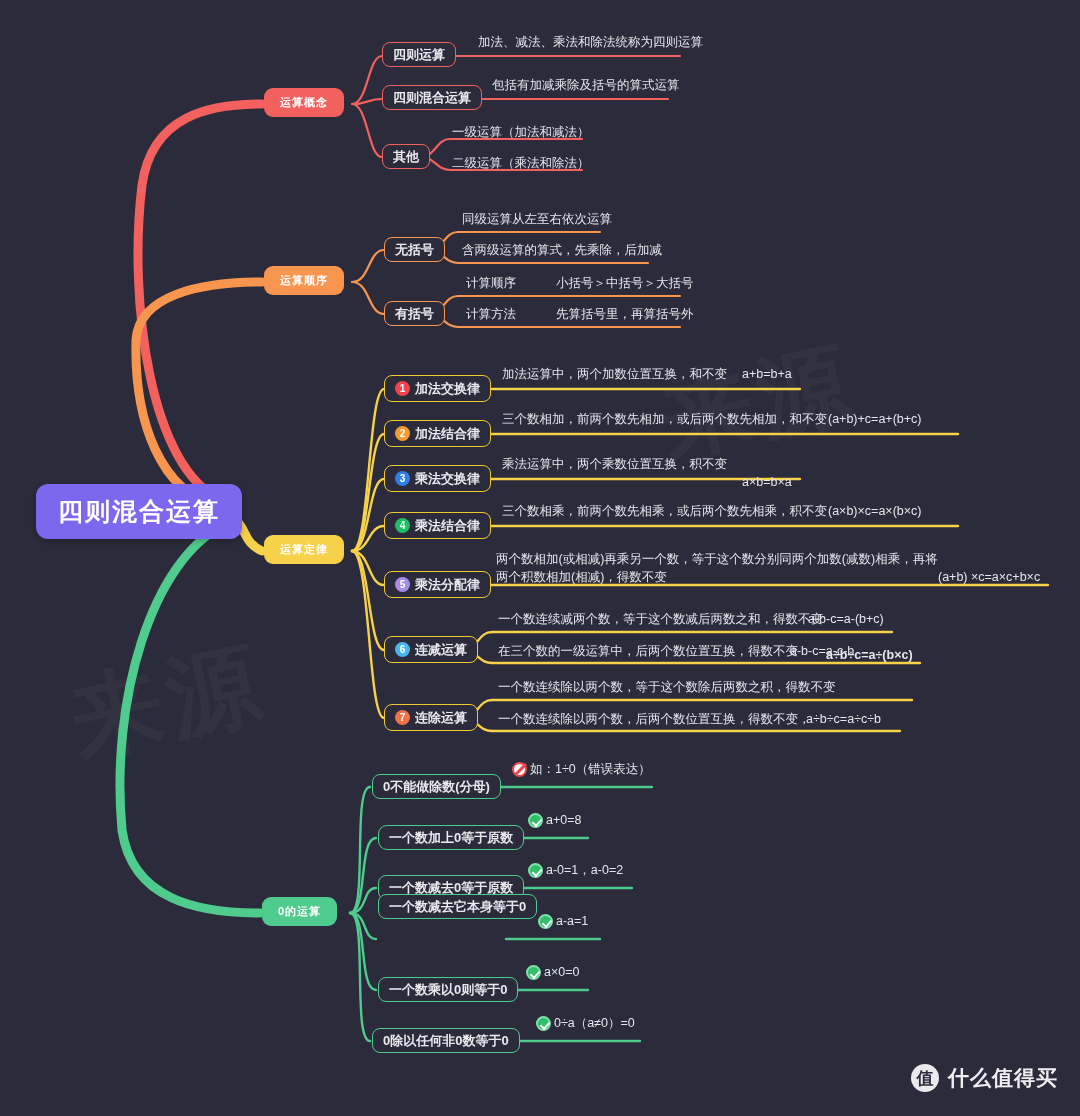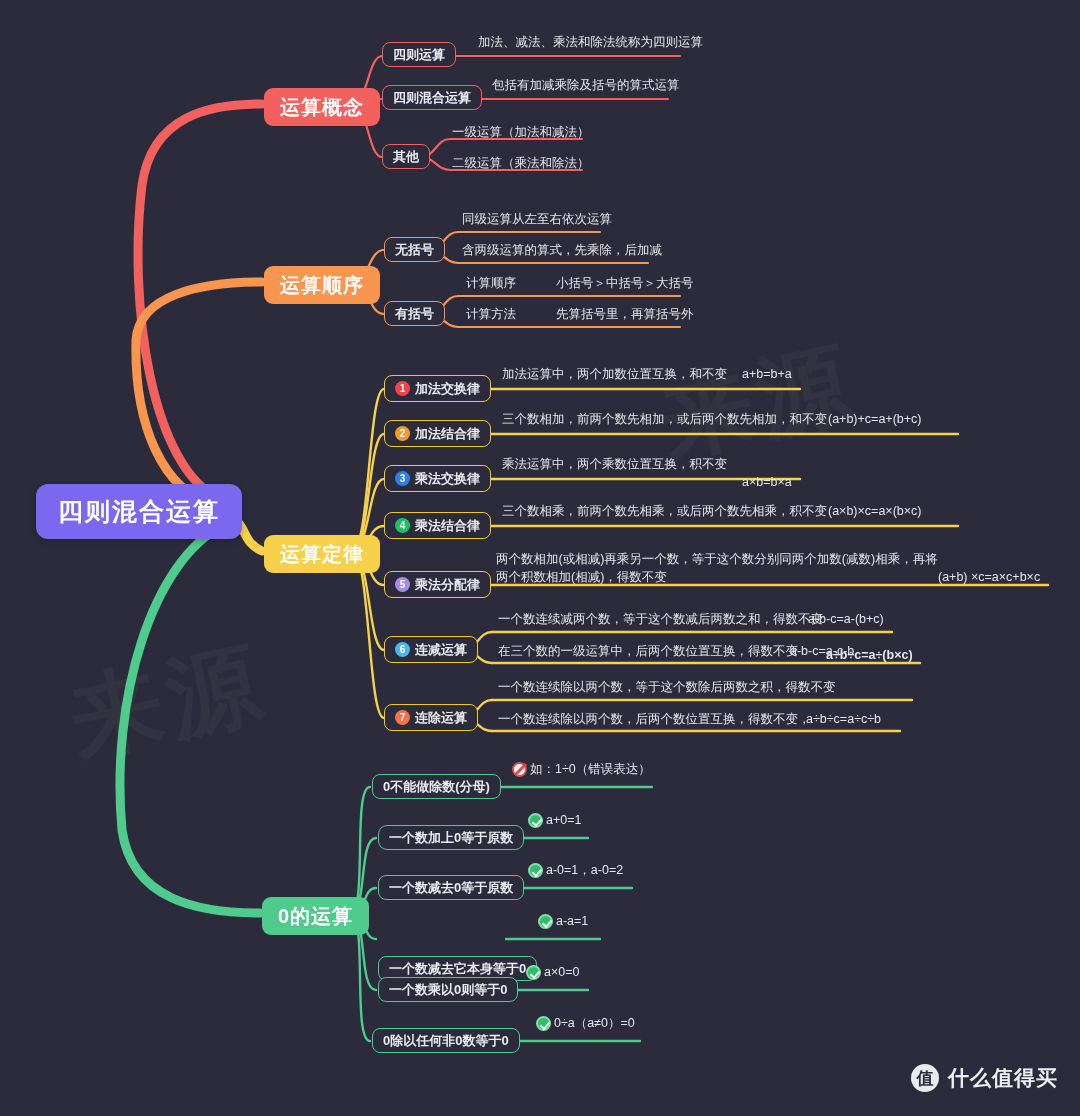--- a/index.html
+++ b/index.html
@@ -44,21 +44,21 @@
     font-size:25px;
     font-weight:bold;
     letter-spacing:2px;
     box-shadow:0 2px 6px rgba(0,0,0,.25);
   }
 
   
   .l1 {
     border-radius:9px;
     padding:9px 16px;
-    font-size:20px;
+    font-size:11px;
     font-weight:bold;
     color:#ffffff;
     letter-spacing:1px;
   }
   .l1.red    { background:#F2615E; }
   .l1.orange { background:#F8954F; }
   .l1.yellow { background:#F7D14A; color:#ffffff; }
   .l1.green  { background:#4ECB8D; }
 
   
@@ -293,30 +293,30 @@
 
   <div class="node l2 green" style="left:372px; top:774px;">0不能做除数(分母)</div>
   <div class="leaf leaf-ic" style="left:512px; top:762px;">
     <span class="ico no"></span>
     <span>如：1÷0（错误表达）</span>
   </div>
 
   <div class="node l2 green" style="left:378px; top:825px;border-radius:9px;">一个数加上0等于原数</div>
   <div class="leaf leaf-ic" style="left:528px; top:813px;">
     <span class="ico ok"></span>
-    <span>a+0=1</span>
+    <span>a+0=8</span>
   </div>
 
   <div class="node l2 green" style="left:378px; top:875px;">一个数减去0等于原数</div>
   <div class="leaf leaf-ic" style="left:528px; top:863px;">
     <span class="ico ok"></span>
     <span>a-0=1，a-0=2</span>
   </div>
 
-  <div class="node l2 green" style="left:378px; top:956px;">一个数减去它本身等于0</div>
+  <div class="node l2 green" style="left:378px; top:894px;">一个数减去它本身等于0</div>
   <div class="leaf leaf-ic" style="left:538px; top:914px;">
     <span class="ico ok"></span>
     <span>a-a=1</span>
   </div>
 
   <div class="node l2 green" style="left:378px; top:977px;">一个数乘以0则等于0</div>
   <div class="leaf leaf-ic" style="left:526px; top:965px;">
     <span class="ico ok"></span>
     <span>a×0=0</span>
   </div>

